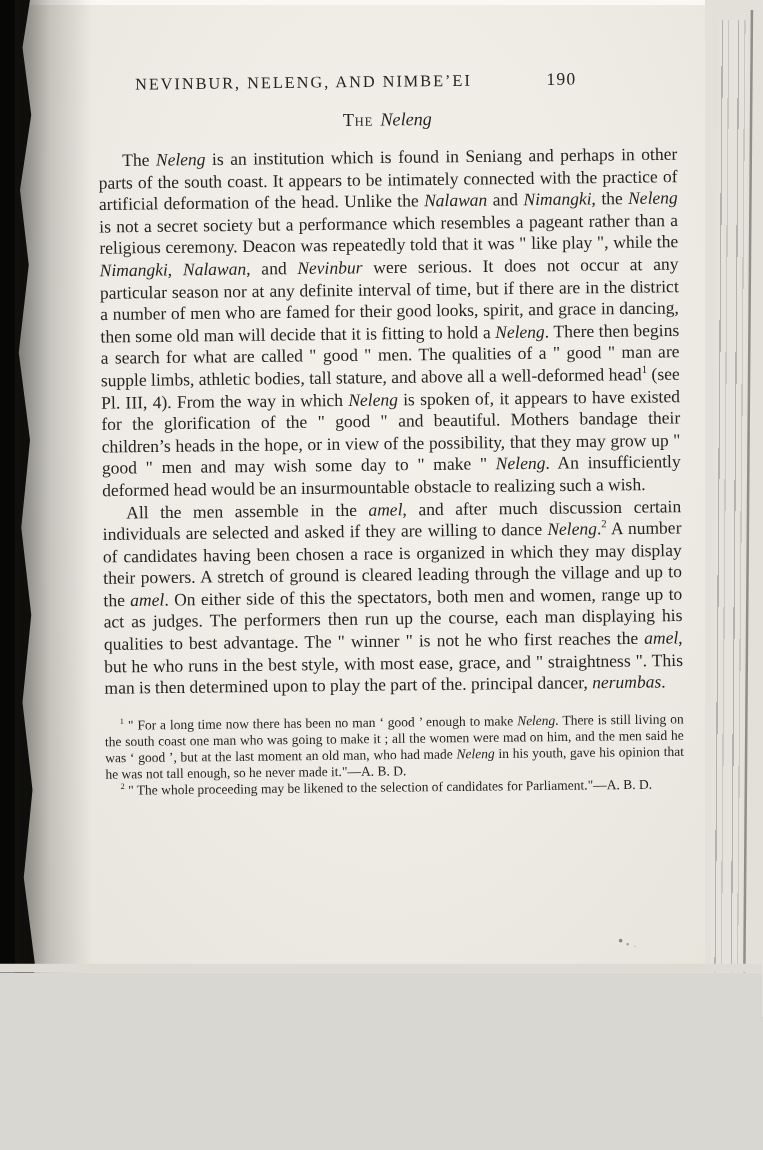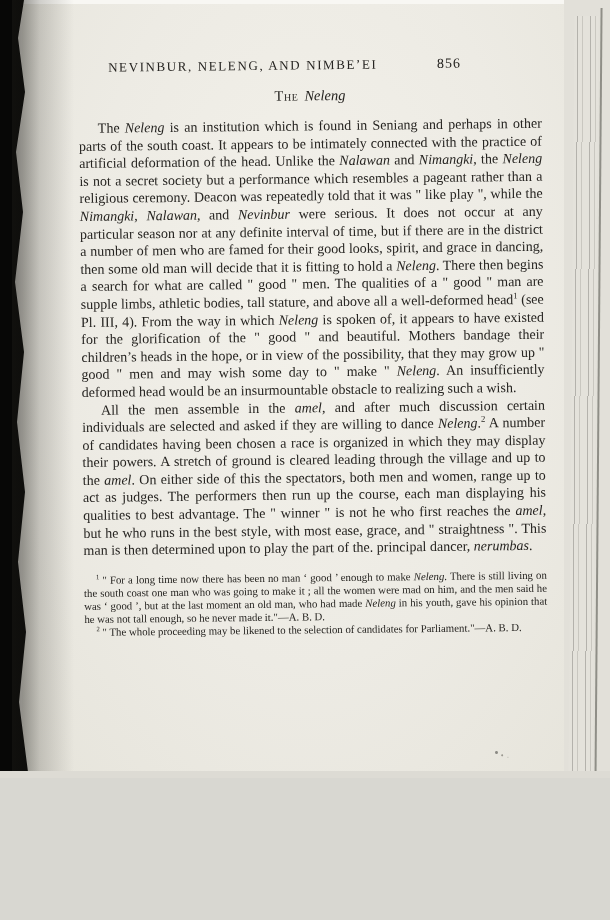--- a/index.html
+++ b/index.html
@@ -111,21 +111,21 @@
     <div class="edge-outer"></div>
   </div>
   <div class="binding"></div>
   <div class="binding-shadow"></div>
   <div class="bottom-strip"></div>
   <div class="smudge"></div>
 
   <div class="content">
     <div class="running-head">
       <span class="head-title">NEVINBUR, NELENG, AND NIMBE’EI</span>
-      <span class="page-number">856</span>
+      <span class="page-number">190</span>
     </div>
 
     <div class="section-title">
       <span class="smallcaps">The</span><span class="italic">Neleng</span>
     </div>
 
     <div class="body-text">
       <p class="para"><span>The </span><em>Neleng</em><span> is an institution which is found in Seniang and perhaps in other parts of the south coast. It appears to be intimately connected with the practice of artificial deformation of the head. Unlike the </span><em>Nalawan</em><span> and </span><em>Nimangki</em><span>, the </span><em>Neleng</em><span> is not a secret society but a performance which resembles a pageant rather than a religious ceremony. Deacon was repeatedly told that it was " like play ", while the </span><em>Nimangki</em><span>, </span><em>Nalawan</em><span>, and </span><em>Nevinbur</em><span> were serious. It does not occur at any particular season nor at any definite interval of time, but if there are in the district a number of men who are famed for their good looks, spirit, and grace in dancing, then some old man will decide that it is fitting to hold a </span><em>Neleng</em><span>. There then begins a search for what are called " good " men. The qualities of a " good " man are supple limbs, athletic bodies, tall stature, and above all a well-deformed head</span><sup>1</sup><span> (see Pl. III, 4). From the way in which </span><em>Neleng</em><span> is spoken of, it appears to have existed for the glorification of the " good " and beautiful. Mothers bandage their children’s heads in the hope, or in view of the possibility, that they may grow up " good " men and may wish some day to " make " </span><em>Neleng</em><span>. An insufficiently deformed head would be an insurmountable obstacle to realizing such a wish.</span></p>
       <p class="para"><span>All the men assemble in the </span><em>amel</em><span>, and after much discussion certain individuals are selected and asked if they are willing to dance </span><em>Neleng</em><span>.</span><sup>2</sup><span> A number of candidates having been chosen a race is organized in which they may display their powers. A stretch of ground is cleared leading through the village and up to the </span><em>amel</em><span>. On either side of this the spectators, both men and women, range up to act as judges. The performers then run up the course, each man displaying his qualities to best advantage. The " winner " is not he who first reaches the </span><em>amel</em><span>, but he who runs in the best style, with most ease, grace, and " straightness ". This man is then determined upon to play the part of the. principal dancer, </span><em>nerumbas</em><span>.</span></p>
     </div>

